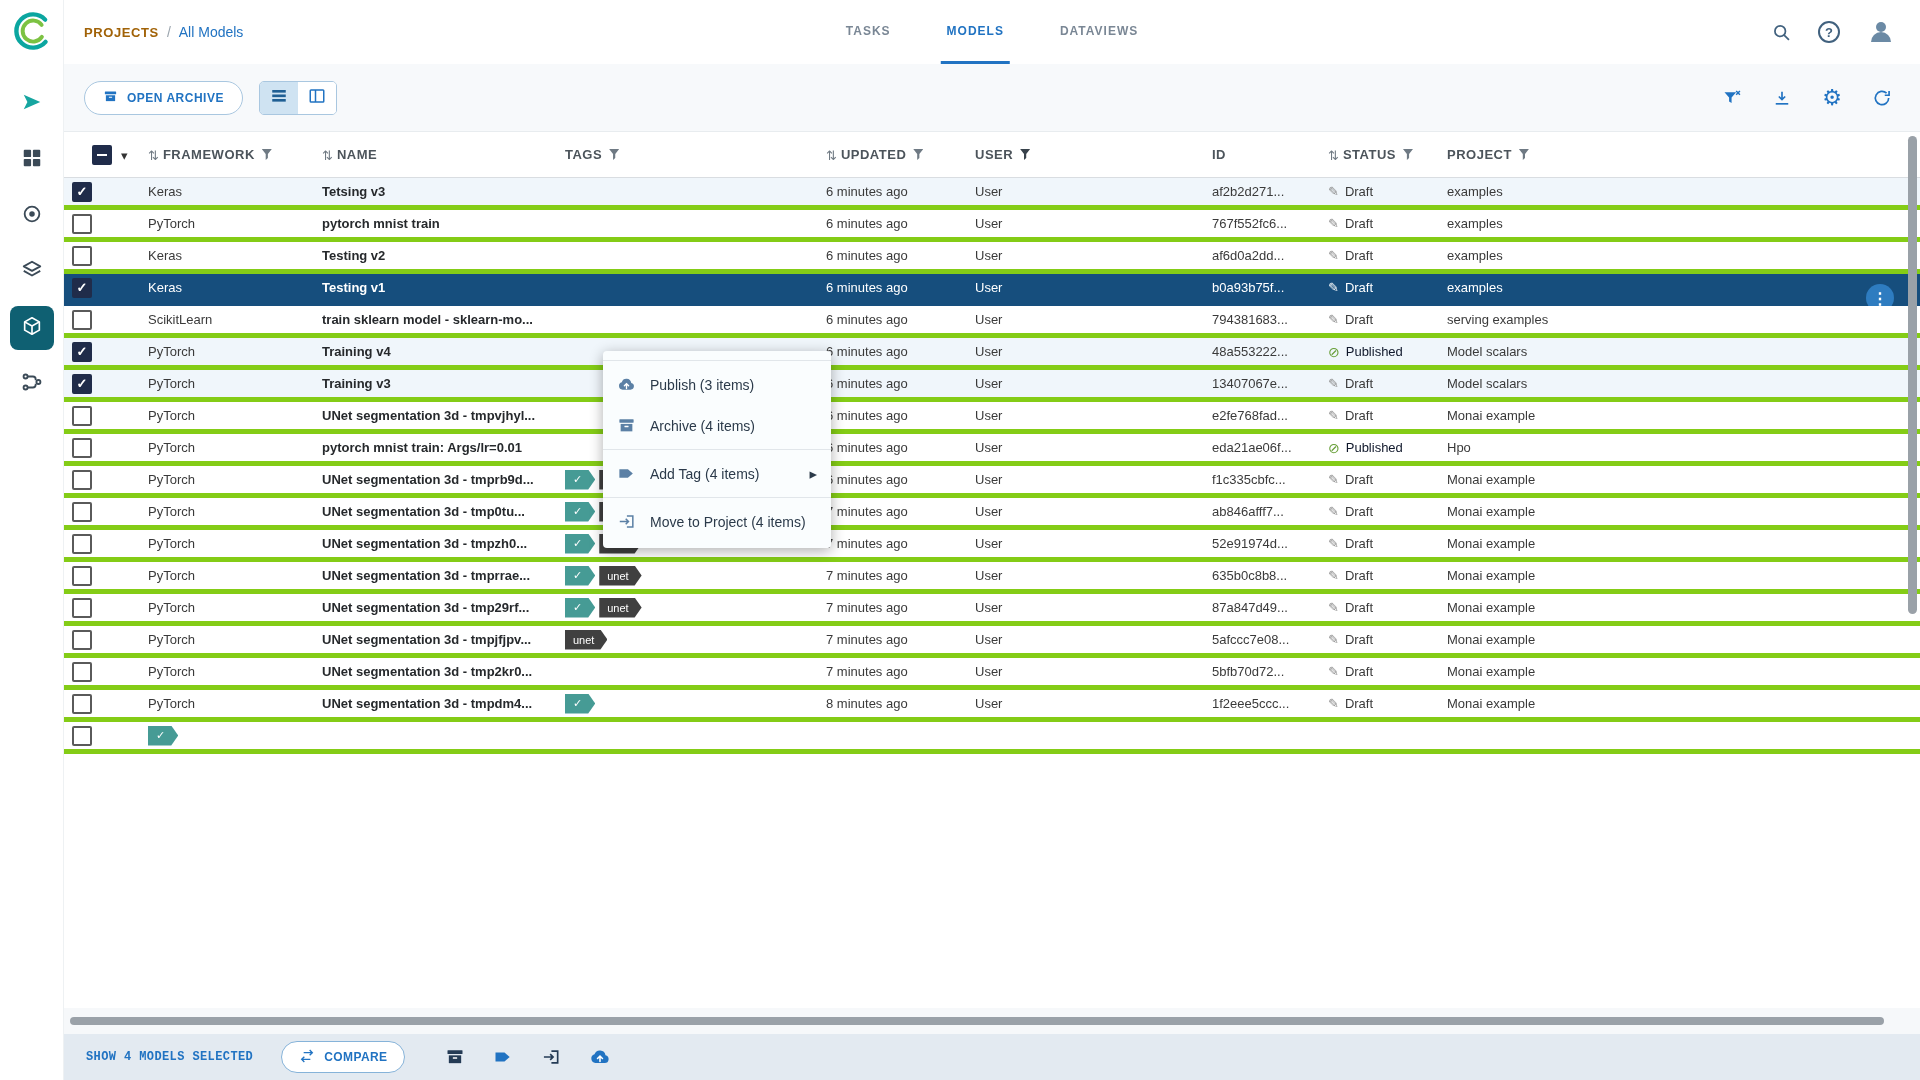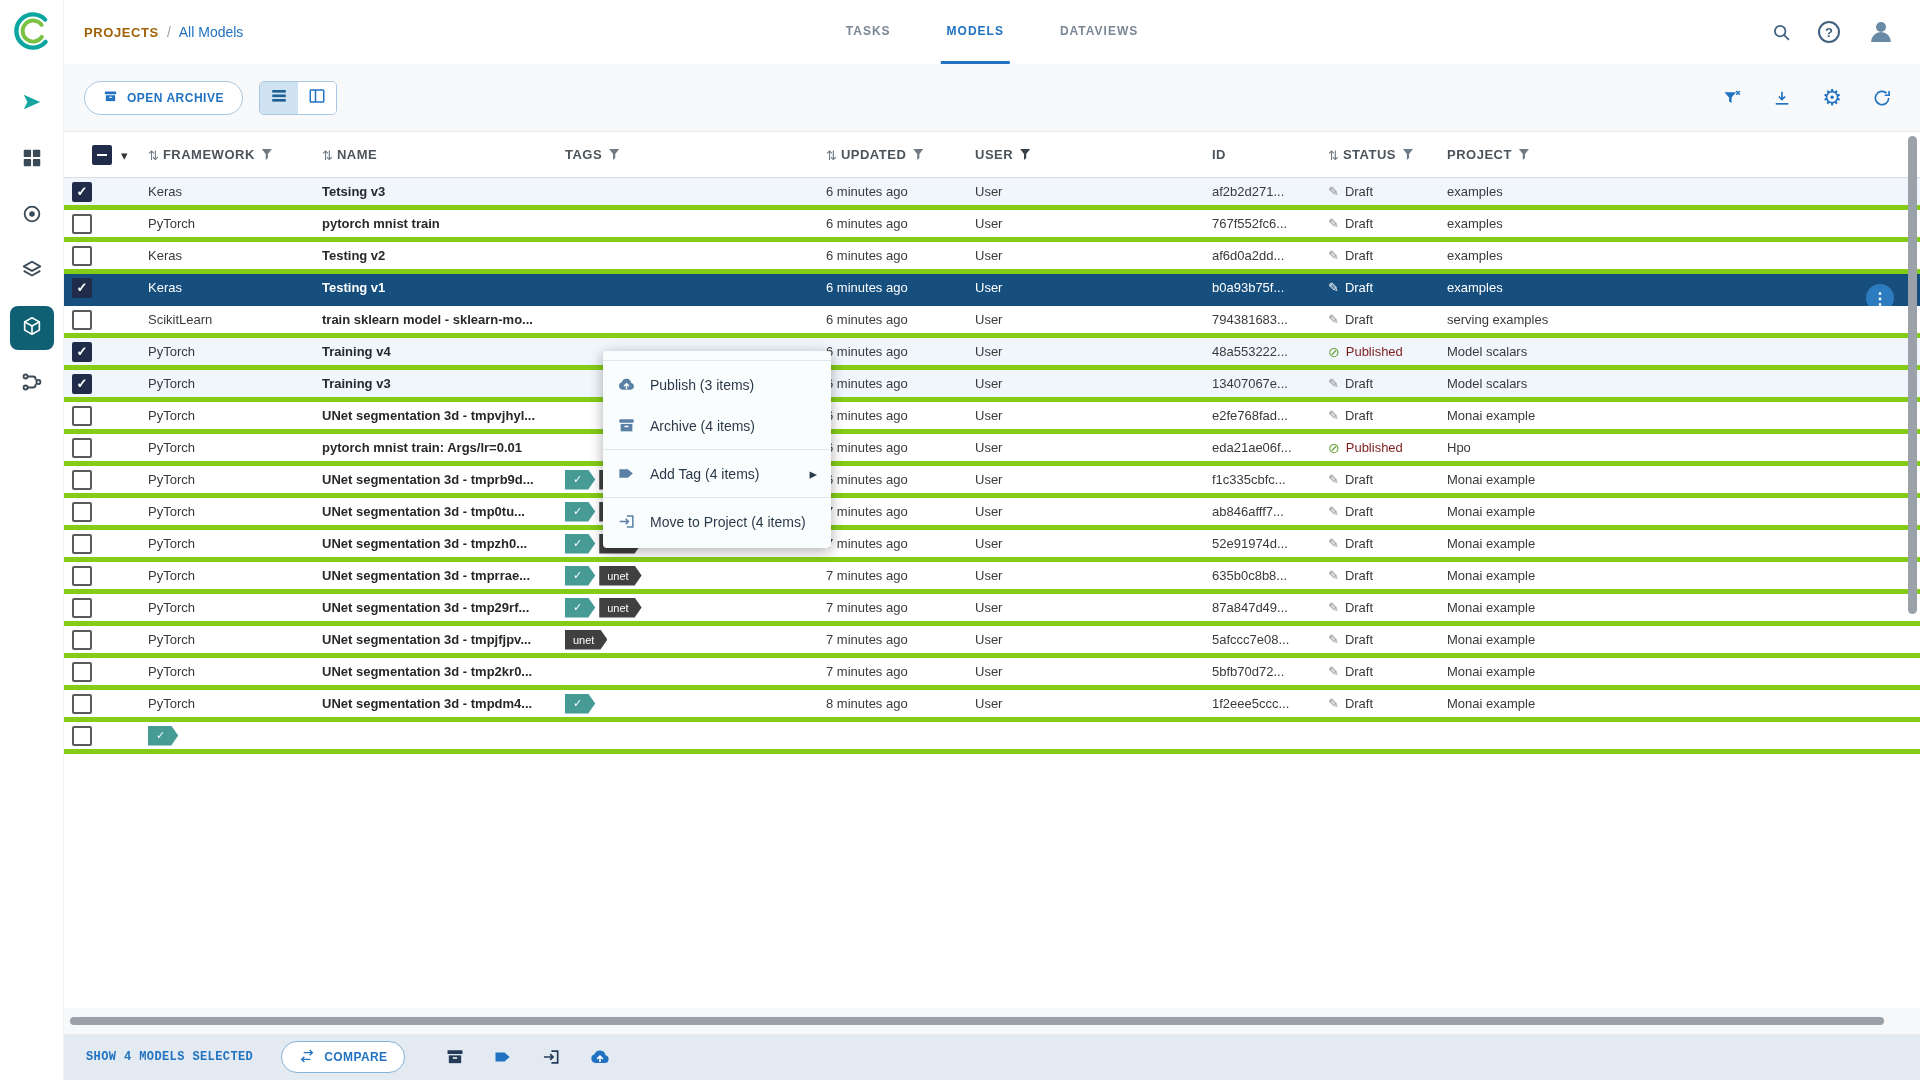--- a/index.html
+++ b/index.html
@@ -71,21 +71,21 @@
   .c-tags { display: flex; gap: 4px; align-items: center; }
   .pill { height: 20px; display: inline-flex; align-items: center; padding: 0 13px 0 8px; font-size: 11px; color: #fff; clip-path: polygon(0 0, calc(100% - 7px) 0, 100% 50%, calc(100% - 7px) 100%, 0 100%); flex: 0 0 auto; }
   .pill.check { background: #469b95; }
   .pill.label { background: #404040; }
 
   .c-status { display: flex; align-items: center; gap: 6px; }
   .st-ic { display: inline-flex; }
   .st-ic.pencil::before { content: "✎"; color: #8a8a8a; font-size: 13px; }
   .row.selected .st-ic.pencil::before { color: #fff; }
   .st-ic.pub::before { content: "⊘"; color: #689f38; font-size: 14px; }
-  .c-status.published, .c-status.published .cell-text { color: #7f1d1d; }
+  .c-status.published, .c-status.published .cell-text { color: #0f172a; }
 
   .row-menu-btn { position: absolute; right: 26px; top: 10px; width: 28px; height: 28px; border-radius: 50%; background: #2e7cc0; display: flex; align-items: center; justify-content: center; cursor: pointer; }
   .row-menu-btn::after { content: "⋮"; color: #fff; font-size: 16px; font-weight: 700; }
 
   
   .context-menu { position: absolute; left: 539px; top: 351px; width: 228px; background: #fafdfe; border-radius: 4px; box-shadow: 0 3px 14px rgba(0,0,0,.32); padding: 6px 0; z-index: 100; }
   .menu-item { height: 41px; display: flex; align-items: center; gap: 13px; padding: 0 14px; font-size: 14px; color: #2b3a4a; cursor: pointer; }
   .menu-item:first-child { background: #eef2f6; }
   .menu-item .mi-icon { width: 20px; display: flex; color: #5b80a5; flex: 0 0 auto; }
   .menu-item.disabled { color: #9aa5ae; cursor: default; }

